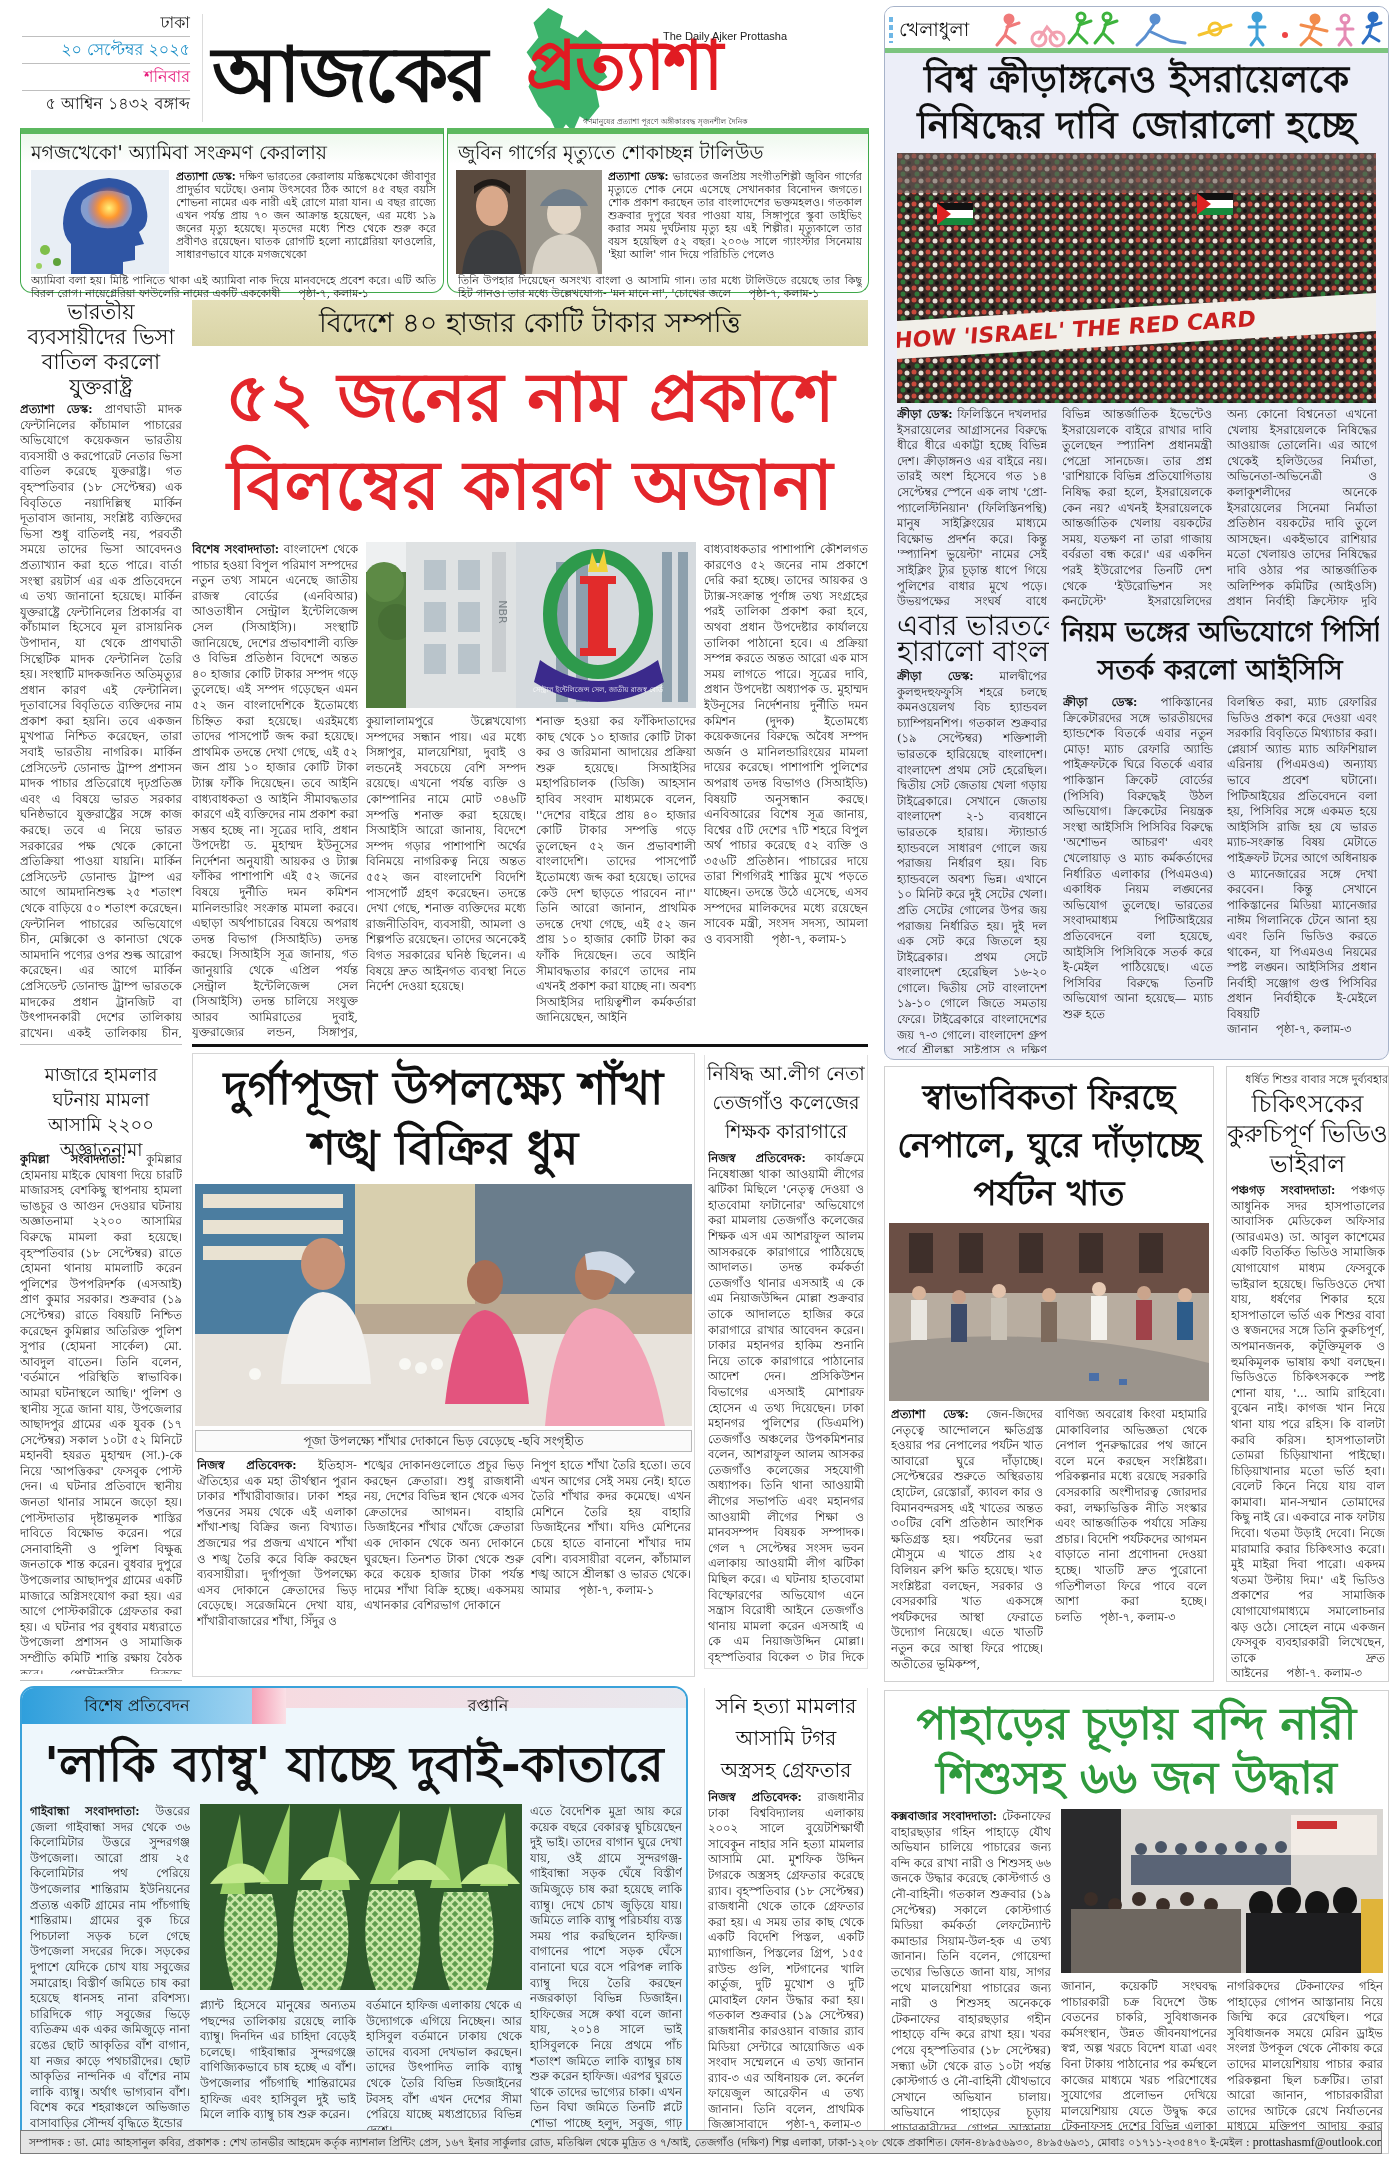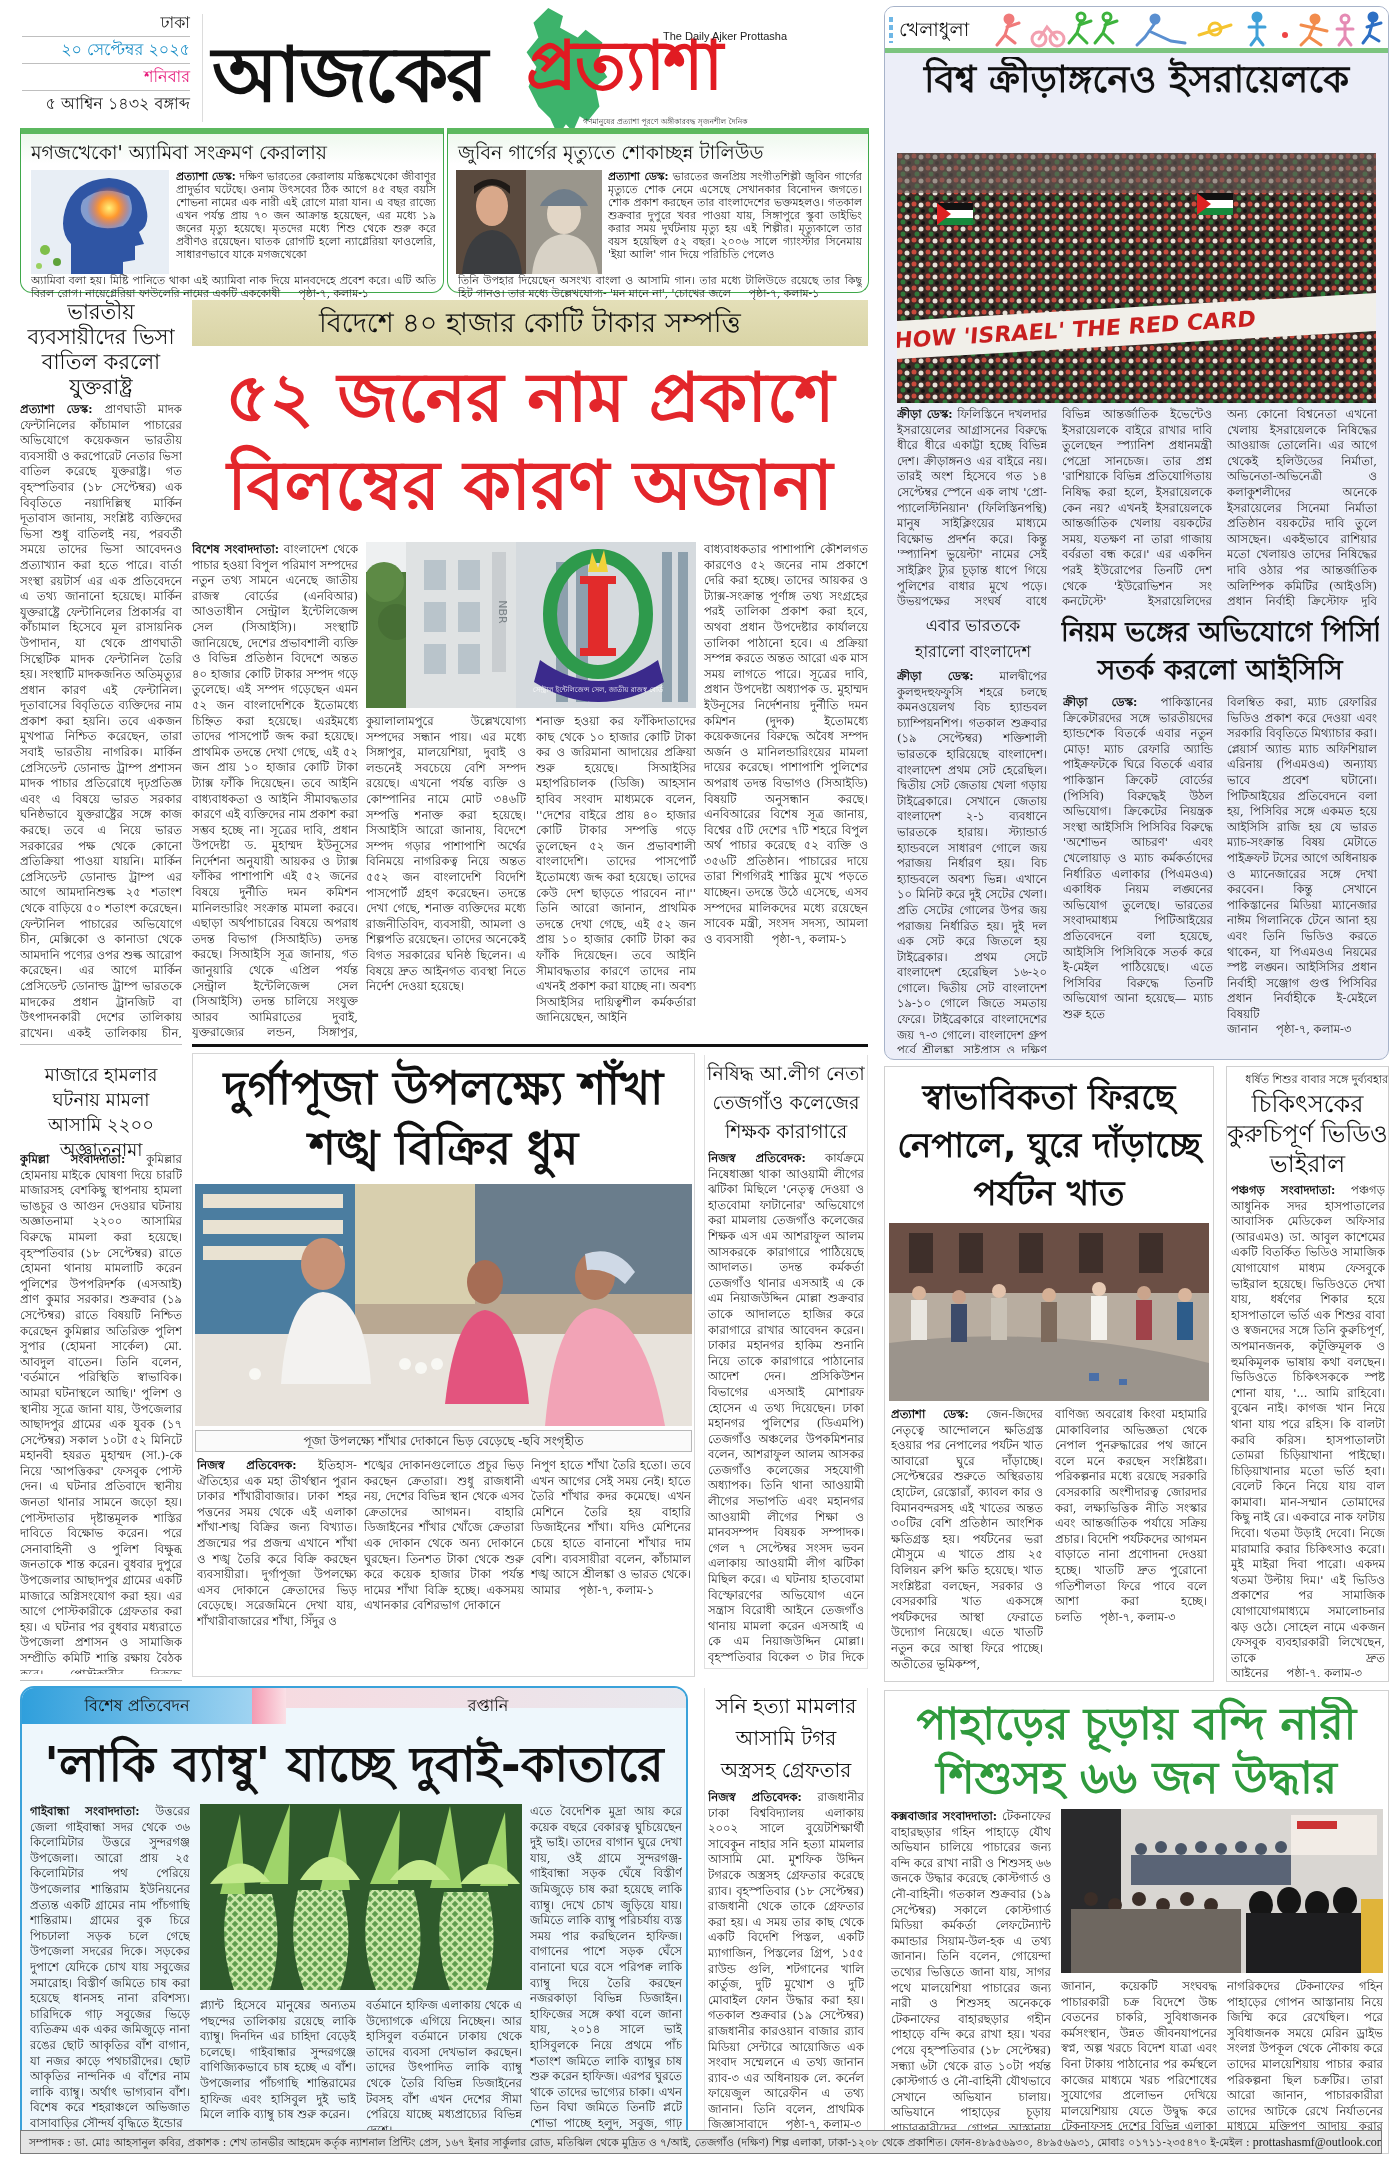--- a/index.html
+++ b/index.html
@@ -302,20 +302,21 @@
           </g>
         <g stroke="#2d6fc4">
             <circle cx="378" cy="6" r="4" fill="#2d6fc4"></circle>
             <path d="M378 10 L374 24 L368 32 M374 24 L384 30 M372 16 L386 12"></path>
           </g>
       </g>
     </svg>
   </div>
   <div class="hl" style="left:0;top:50px;width:503px;height:94px;font-size:37px;line-height:46px;font-weight:bold">
     <span>বিশ্ব ক্রীড়াঙ্গনেও ইসরায়েলকে</span>
+    <span>নিষিদ্ধের দাবি জোরালো হচ্ছে</span>
   </div>
   <div class="photo" style="left:12px;top:146px;width:479px;height:250px">
     <svg viewBox="0 0 479 250" preserveAspectRatio="none">
       <defs>
         <pattern id="crowd" width="14" height="12" patternUnits="userSpaceOnUse">
           <rect width="14" height="12" fill="#3a2a26"></rect>
           <circle cx="3" cy="3" r="2.5" fill="#c94a3c"></circle>
             <circle cx="10" cy="4" r="2.5" fill="#e6e1d8"></circle>
             <circle cx="6" cy="9" r="2.5" fill="#2f7a3a"></circle>
             <circle cx="12" cy="10" r="2" fill="#111"></circle>
@@ -337,21 +338,21 @@
         </g>
       <path d="M0 168 L479 140 L479 178 L0 206 Z" fill="#f1efe9"></path>
       <text x="8" y="196" font-family="DejaVu Sans, sans-serif" font-size="22" font-weight="bold" fill="#c81f1f" transform="skewX(-8) rotate(-3.5 8 196)">SHOW 'ISRAEL' THE RED CARD</text>
     </svg>
   </div>
   <div class="txt" style="left:12px;top:400px;width:150px;height:200px"><span class="lead">ক্রীড়া ডেস্ক:</span> <span>ফিলিস্তিনে দখলদার ইসরায়েলের আগ্রাসনের বিরুদ্ধে ধীরে ধীরে একাট্টা হচ্ছে বিভিন্ন দেশ। ক্রীড়াঙ্গনও এর বাইরে নয়। তারই অংশ হিসেবে গত ১৪ সেপ্টেম্বর স্পেনে এক লাখ 'প্রো-প্যালেস্টিনিয়ান' (ফিলিস্তিনপন্থি) মানুষ সাইক্লিংয়ের মাধ্যমে বিক্ষোভ প্রদর্শন করে। কিন্তু 'স্প্যানিশ ভুয়েল্টা' নামের সেই সাইক্লিং ট্যুর চূড়ান্ত ধাপে গিয়ে পুলিশের বাধার মুখে পড়ে। উভয়পক্ষের সংঘর্ষ বাধে সেখানে। ওই ঘটনাকে কেন্দ্র করে খেলার</span></div>
   <div class="txt" style="left:177px;top:400px;width:150px;height:200px"><span>বিভিন্ন আন্তর্জাতিক ইভেন্টেও ইসরায়েলকে বাইরে রাখার দাবি তুলেছেন স্প্যানিশ প্রধানমন্ত্রী পেদ্রো সানচেজ। তার প্রশ্ন 'রাশিয়াকে বিভিন্ন প্রতিযোগিতায় নিষিদ্ধ করা হলে, ইসরায়েলকে কেন নয়? এখনই ইসরায়েলকে আন্তর্জাতিক খেলায় বয়কটের সময়, যতক্ষণ না তারা গাজায় বর্বরতা বন্ধ করে।' এর একদিন পরই ইউরোপের তিনটি দেশ থেকে 'ইউরোভিশন সং কনটেস্টে' ইসরায়েলিদের প্রত্যাহারের হুমকি দিয়েছে। তবে সানচেজের মতো</span></div>
   <div class="txt" style="left:342px;top:400px;width:150px;height:200px"><span>অন্য কোনো বিশ্বনেতা এখনো খেলায় ইসরায়েলকে নিষিদ্ধের আওয়াজ তোলেনি। এর আগে থেকেই হলিউডের নির্মাতা, অভিনেতা-অভিনেত্রী ও কলাকুশলীদের অনেকে ইসরায়েলের সিনেমা নির্মাতা প্রতিষ্ঠান বয়কটের দাবি তুলে আসছেন। একইভাবে রাশিয়ার মতো খেলায়ও তাদের নিষিদ্ধের দাবি ওঠার পর আন্তর্জাতিক অলিম্পিক কমিটির (আইওসি) প্রধান নির্বাহী ক্রিস্টোফ দুবি জানান,</span></div>
 
   <div class="abs" style="left:12px;top:606px;width:152px;height:444px">
-    <div class="hl" style="left:0;top:0;width:152px;height:54px;font-size:16px;line-height:26px">
+    <div class="hl" style="left:0;top:0;width:152px;height:54px;font-size:28px;line-height:26px">
       <span>এবার ভারতকে</span>
       <span>হারালো বাংলাদেশ</span>
     </div>
     <div class="txt" style="left:0;top:56px;width:150px;height:384px"><span class="lead">ক্রীড়া ডেস্ক:</span> <span>মালদ্বীপের কুলহুদহুফফুসি শহরে চলছে কমনওয়েলথ বিচ হ্যান্ডবল চ্যাম্পিয়নশিপ। গতকাল শুক্রবার (১৯ সেপ্টেম্বর) শক্তিশালী ভারতকে হারিয়েছে বাংলাদেশ। বাংলাদেশ প্রথম সেট হেরেছিল। দ্বিতীয় সেট জেতায় খেলা গড়ায় টাইব্রেকারে। সেখানে জেতায় বাংলাদেশ ২-১ ব্যবধানে ভারতকে হারায়। স্ট্যান্ডার্ড হ্যান্ডবলে সাধারণ গোলে জয় পরাজয় নির্ধারণ হয়। বিচ হ্যান্ডবলে অবশ্য ভিন্ন। এখানে ১০ মিনিট করে দুই সেটের খেলা। প্রতি সেটের গোলের উপর জয় পরাজয় নির্ধারিত হয়। দুই দল এক সেট করে জিতলে হয় টাইব্রেকার। প্রথম সেটে বাংলাদেশ হেরেছিল ১৬-২০ গোলে। দ্বিতীয় সেট বাংলাদেশ ১৯-১০ গোলে জিতে সমতায় ফেরে। টাইব্রেকারে বাংলাদেশের জয় ৭-৩ গোলে। বাংলাদেশ গ্রুপ পর্বে শ্রীলঙ্কা, সাইপ্রাস ও দক্ষিণ আফ্রিকাকে</span></div>
   </div>
 
   <div class="abs" style="left:176px;top:606px;width:318px;height:444px">
     <div class="hl" style="left:0;top:0;width:318px;height:78px;font-size:27px;line-height:38px;font-weight:bold">
       <span>নিয়ম ভঙ্গের অভিযোগে পিসিবিকে</span>
       <span>সতর্ক করলো আইসিসি</span>

